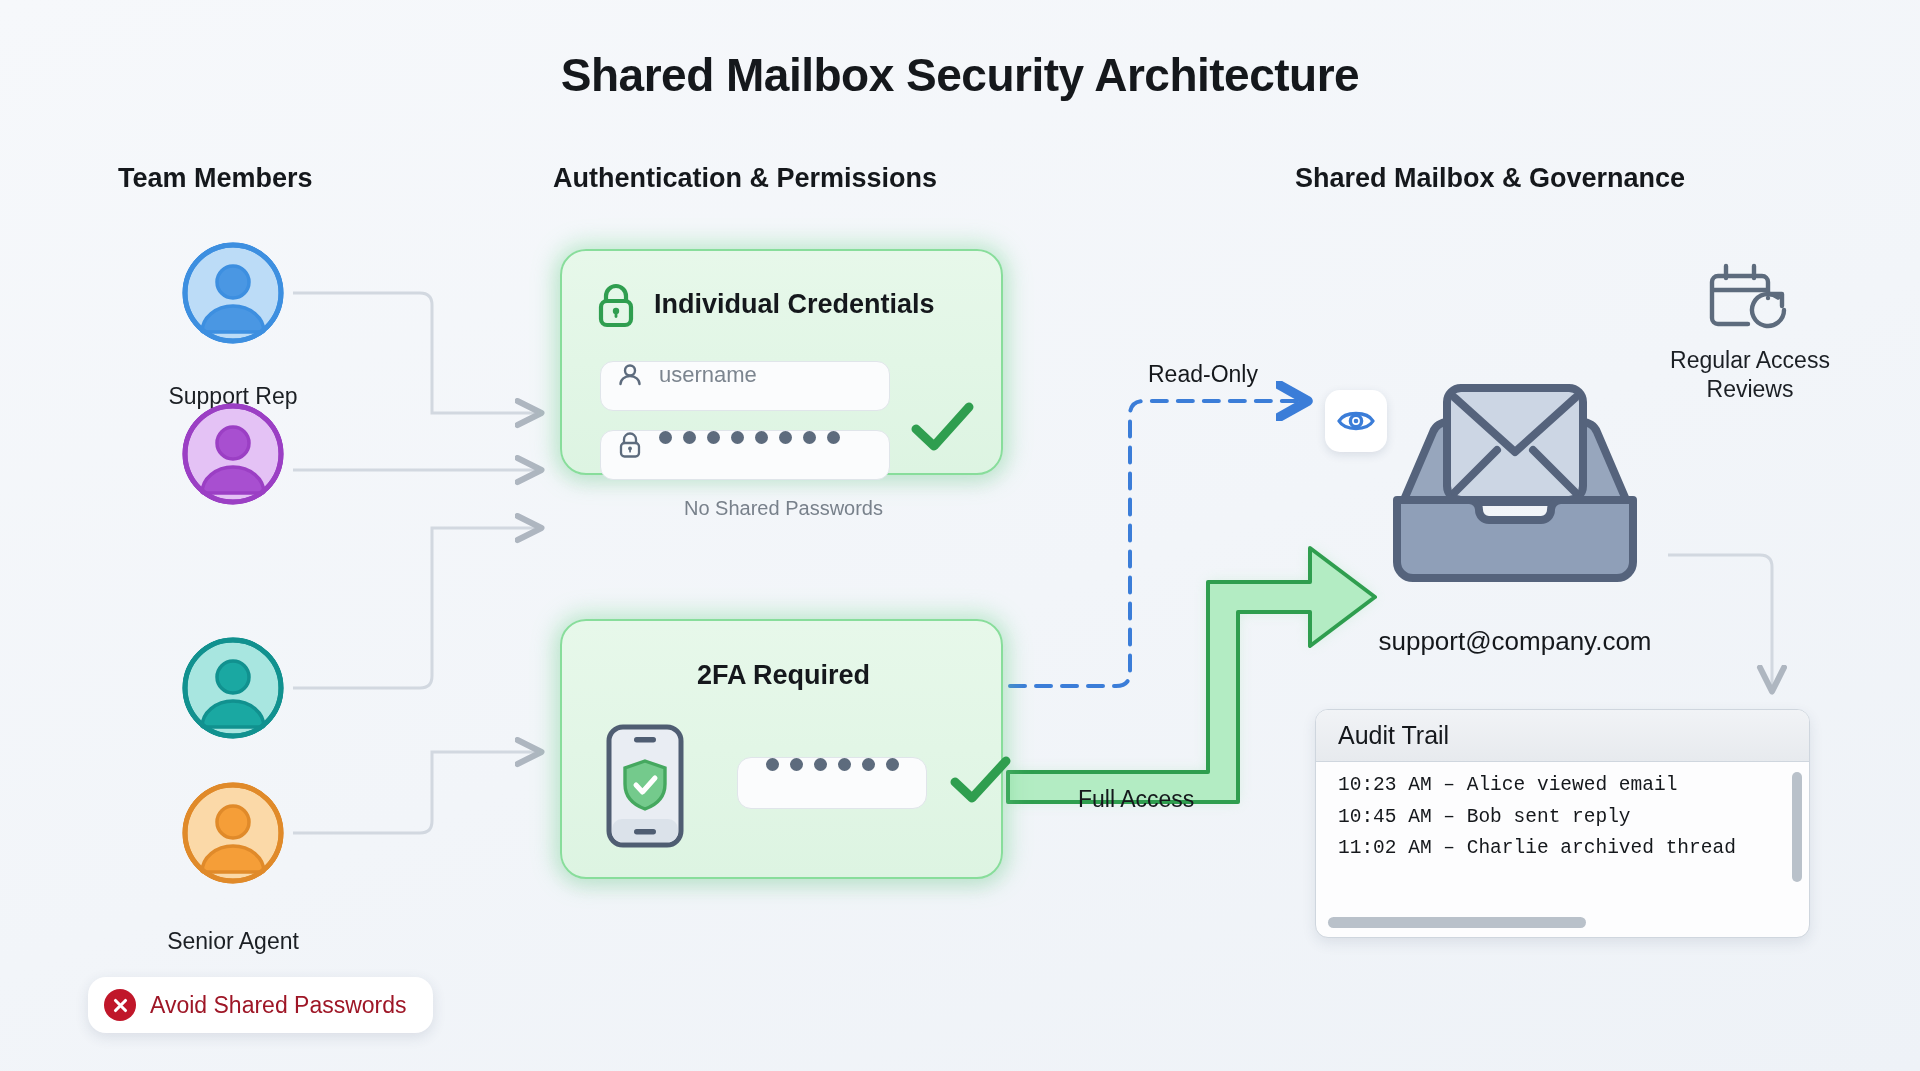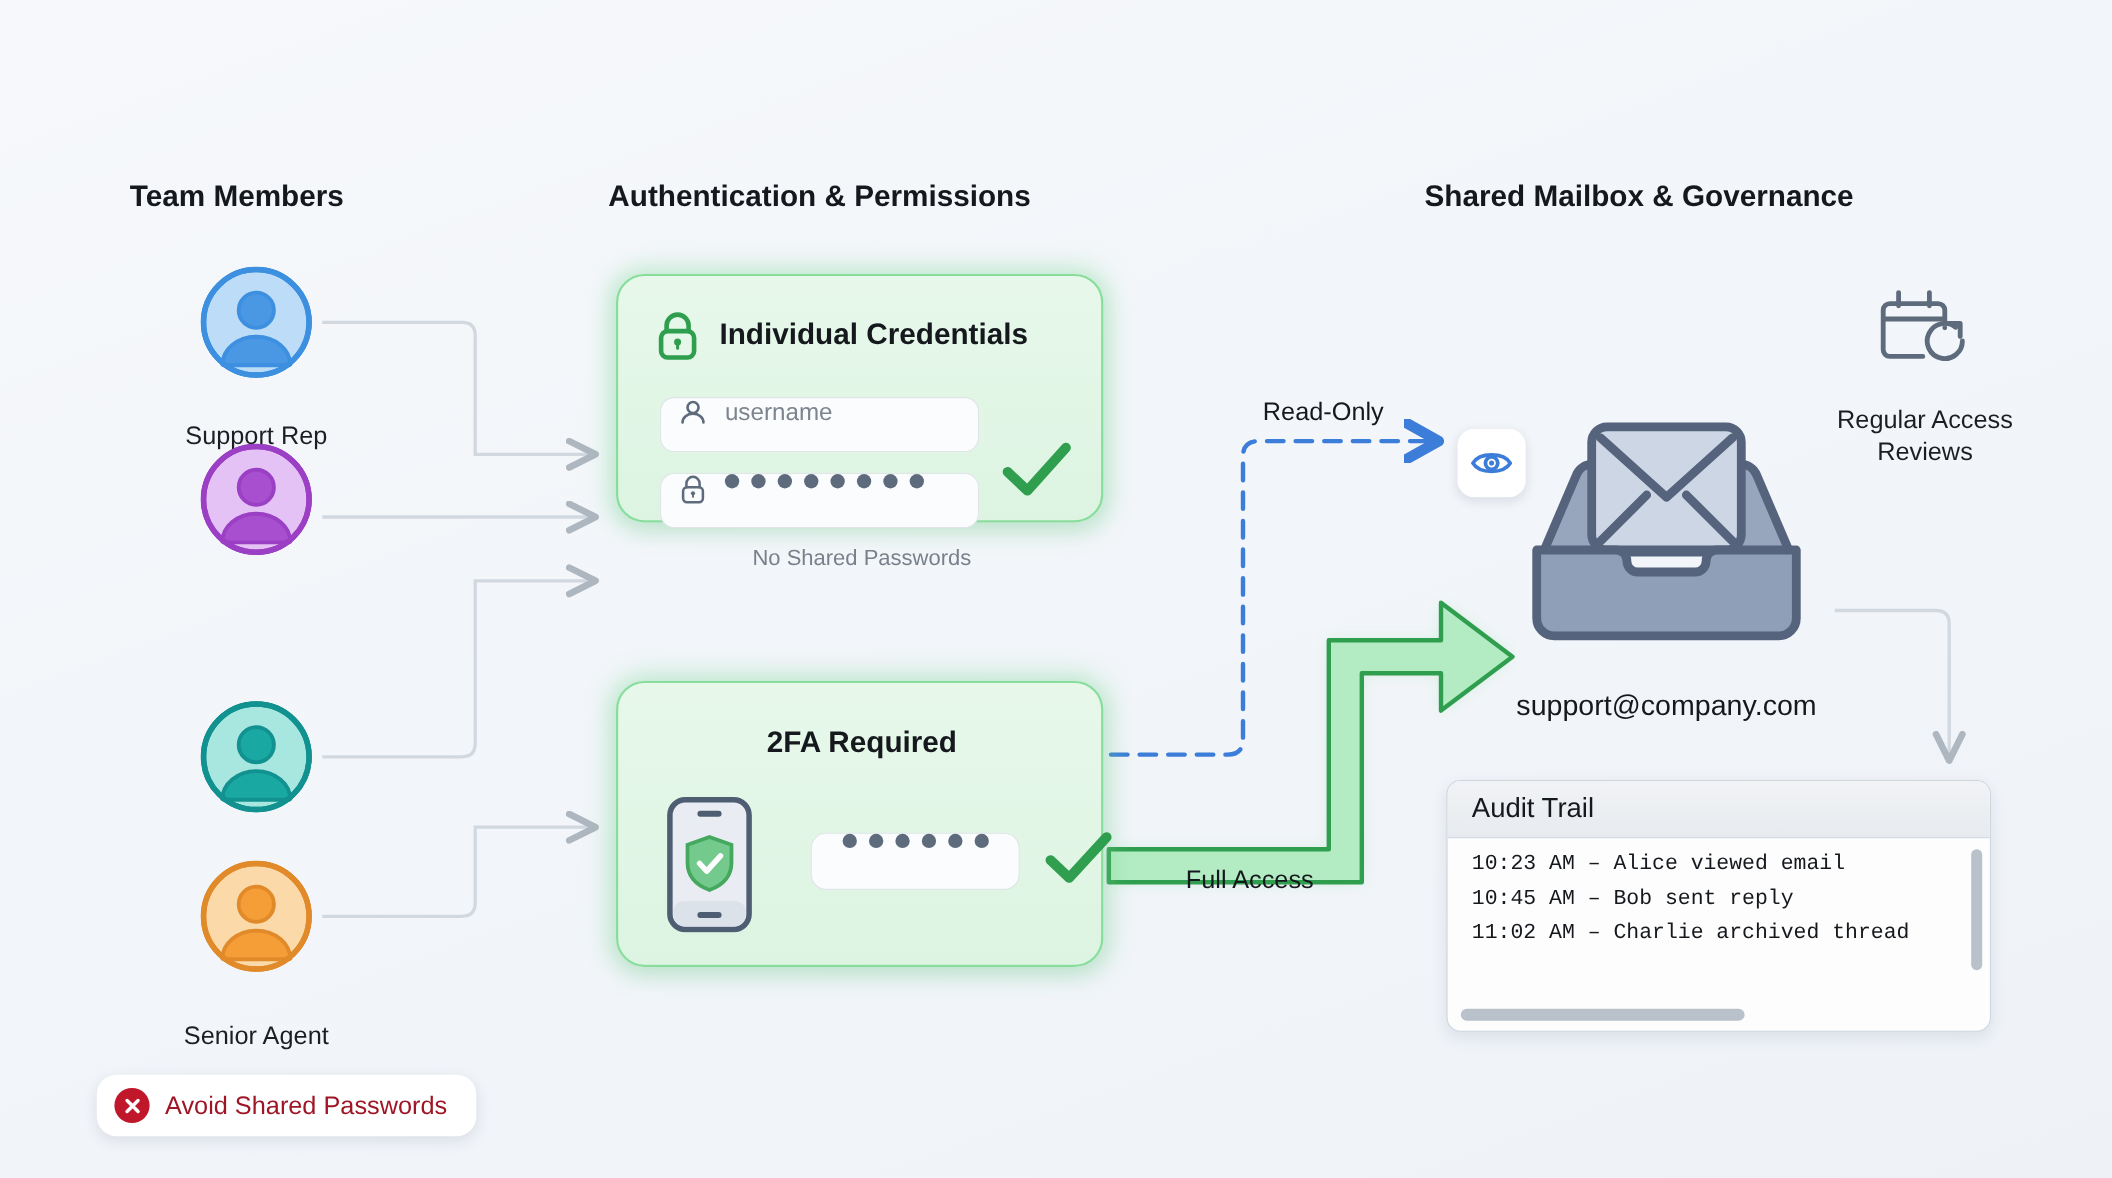--- a/index.html
+++ b/index.html
@@ -69,21 +69,21 @@
     position: absolute; left: 1325px; top: 390px; width: 62px; height: 62px;
     background: #ffffff; border-radius: 15px;
     box-shadow: 0 3px 10px rgba(40,60,90,.13);
     display:flex; align-items:center; justify-content:center;
   }
   .flow-label { position: absolute; font-size: 23px; color: #15181c; white-space: nowrap; }
   #lbl-readonly { left: 1148px; top: 361px; }
   #lbl-full     { left: 1078px; top: 786px; }
 
   .review { position: absolute; left: 1640px; top: 258px; width: 220px; text-align:center; }
-  .review .rlabel { font-size: 23px; color: #1b1f24; line-height: 1.28; margin-top: 26px; }
+  .review .rlabel { font-size: 23px; color: #1b1f24; line-height: 1.28; margin-top: 6px; }
 
   
   .audit {
     position: absolute; left: 1315px; top: 709px; width: 495px; height: 229px;
     background: #fdfdfe; border: 1.8px solid #cfd6de; border-radius: 13px;
     box-shadow: 0 5px 14px rgba(40,60,90,.10); overflow: hidden;
   }
   .audit-head {
     height: 52px; background: linear-gradient(180deg,#f1f3f6 0%, #e7eaee 100%);
     border-bottom: 1.6px solid #cfd6de; display:flex; align-items:center; padding-left: 22px;
@@ -115,20 +115,21 @@
   }
   .warn .wtxt { font-size: 23px; color: #9e1626; font-weight: 500; white-space: nowrap; }
 
   svg.layer { position:absolute; left:0; top:0; width:1920px; height:1071px; pointer-events:none; }
 </style>
 </head>
 <body>
 
 <div id="stage">
 
+  <div class="title">Shared Mailbox Security Architecture</div>
 
   <div class="col-head" id="head-team">Team Members</div>
   <div class="col-head" id="head-auth">Authentication &amp; Permissions</div>
   <div class="col-head" id="head-gov">Shared Mailbox &amp; Governance</div>
 
   <svg class="layer">
     <defs>
       <marker id="ar-grey" markerWidth="11" markerHeight="11" refX="8.5" refY="5" orient="auto">
         <path d="M1,1 L9,5 L1,9" fill="none" stroke="#aeb6c0" stroke-width="2" stroke-linecap="round" stroke-linejoin="round"></path>
       </marker>

